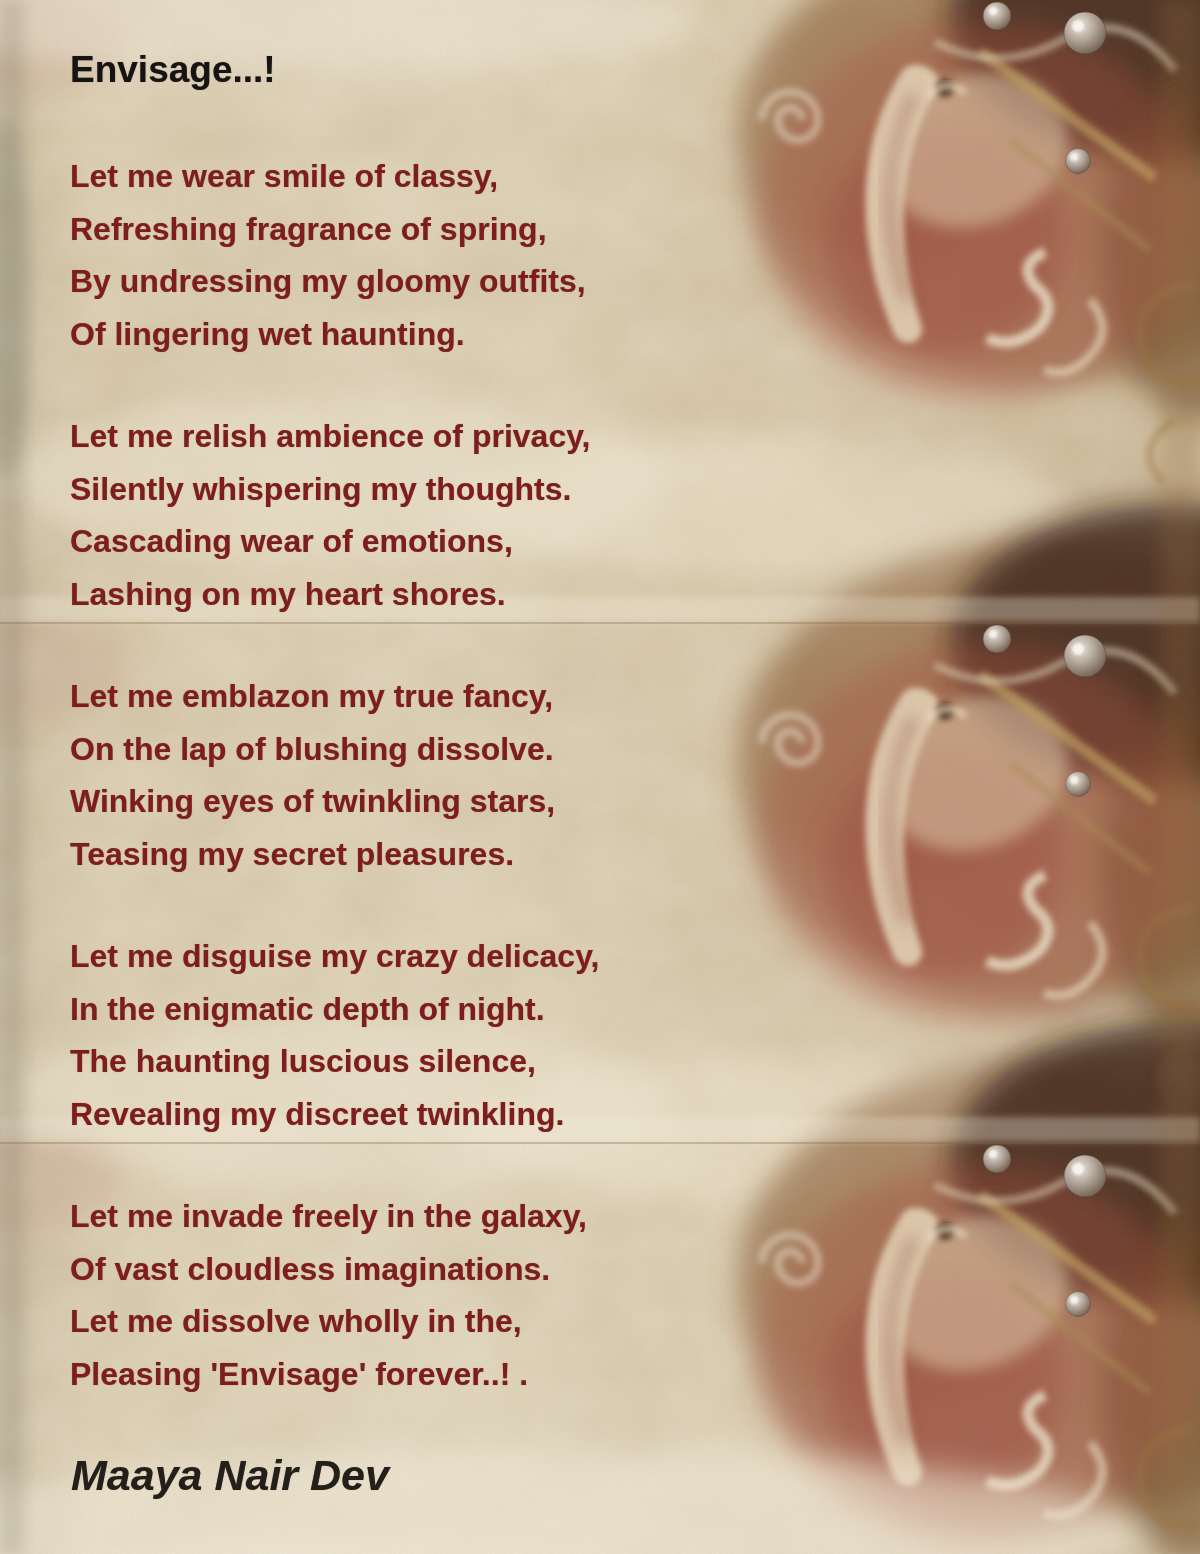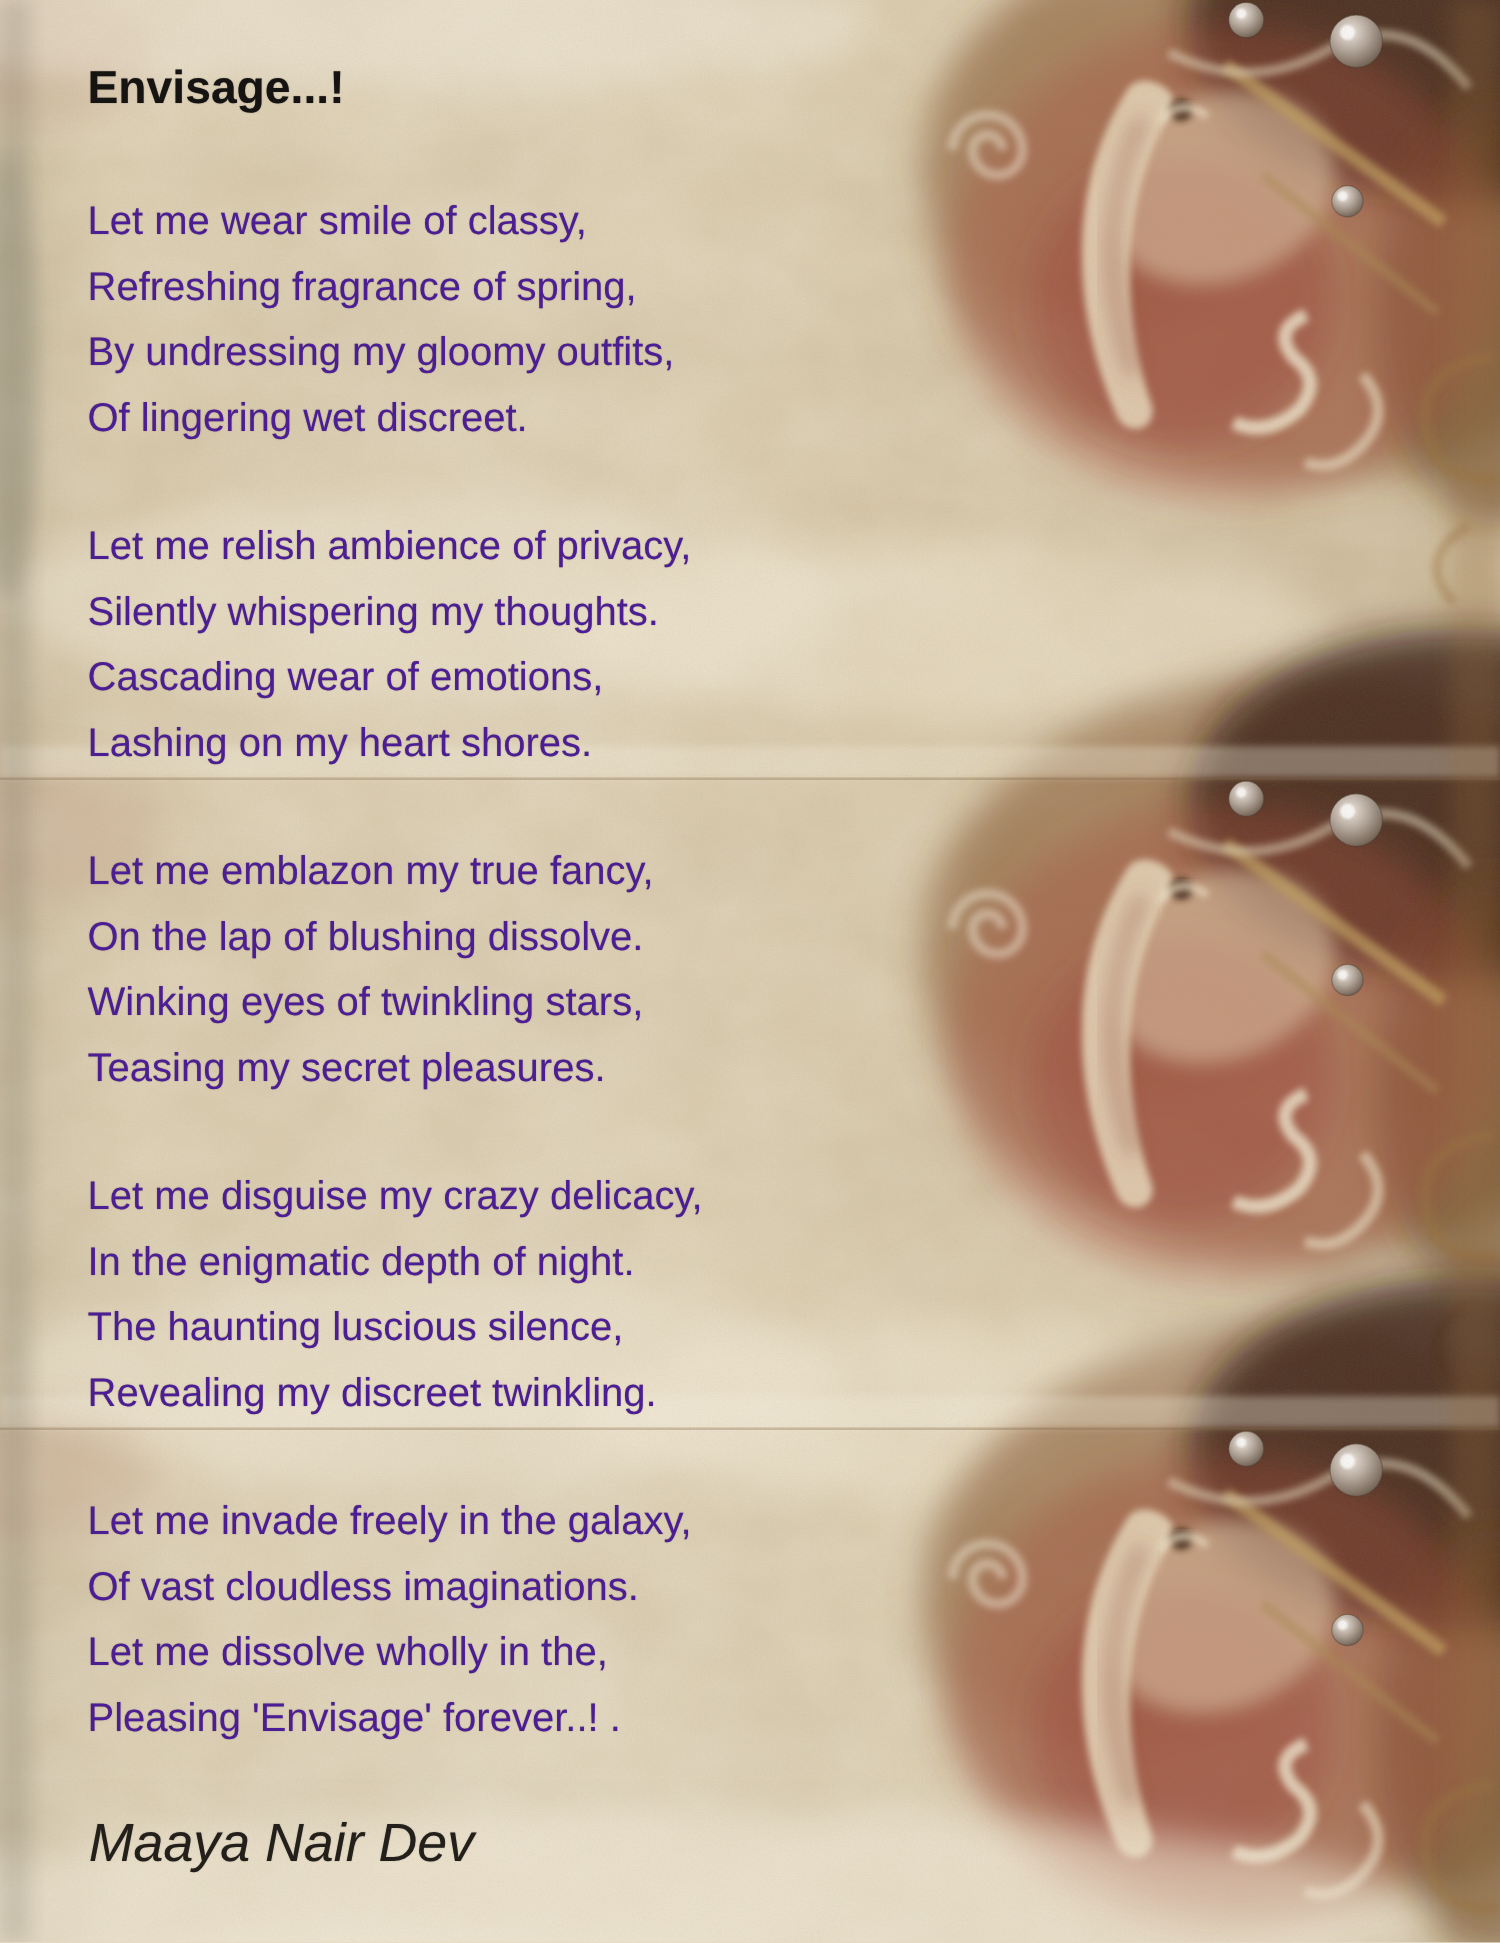--- a/index.html
+++ b/index.html
@@ -36,33 +36,33 @@
     text-shadow: 0 0 1px rgba(40,30,20,0.45);
   }
   .poem {
     position: absolute;
     left: 70px;
     top: 150px;
   }
   .stanza { margin: 0 0 50px 0; }
   .poem-line {
     font-size: 32px;
-    font-weight: 400;
+    font-weight: 700;
     line-height: 52.5px;
-    color: #4c1d95;
+    color: #7f1d1d;
     white-space: pre;
     text-shadow: 0 0 1px rgba(40,30,20,0.4);
   }
   .author-signature {
     position: absolute;
     left: 71px;
     top: 1451px;
     font-size: 43px;
     font-style: italic;
-    font-weight: 400;
+    font-weight: 700;
     color: #23201c;
     text-shadow: 0 0 1px rgba(40,30,20,0.35);
   }
 </style>
 </head>
 <body>
 
 <div class="page">
 
   <svg class="bg-svg" width="1200" height="1554" viewBox="0 0 1200 1554" xmlns="http://www.w3.org/2000/svg">
@@ -173,21 +173,21 @@
   </svg>
 
   <div class="content">
     <h1 class="poem-title">Envisage...!</h1>
 
     <div class="poem">
       <div class="stanza">
         <div class="poem-line">Let me wear smile of classy,</div>
         <div class="poem-line">Refreshing fragrance of spring,</div>
         <div class="poem-line">By undressing my gloomy outfits,</div>
-        <div class="poem-line">Of lingering wet discreet.</div>
+        <div class="poem-line">Of lingering wet haunting.</div>
       </div>
       <div class="stanza">
         <div class="poem-line">Let me relish ambience of privacy,</div>
         <div class="poem-line">Silently whispering my thoughts.</div>
         <div class="poem-line">Cascading wear of emotions,</div>
         <div class="poem-line">Lashing on my heart shores.</div>
       </div>
       <div class="stanza">
         <div class="poem-line">Let me emblazon my true fancy,</div>
         <div class="poem-line">On the lap of blushing dissolve.</div>

